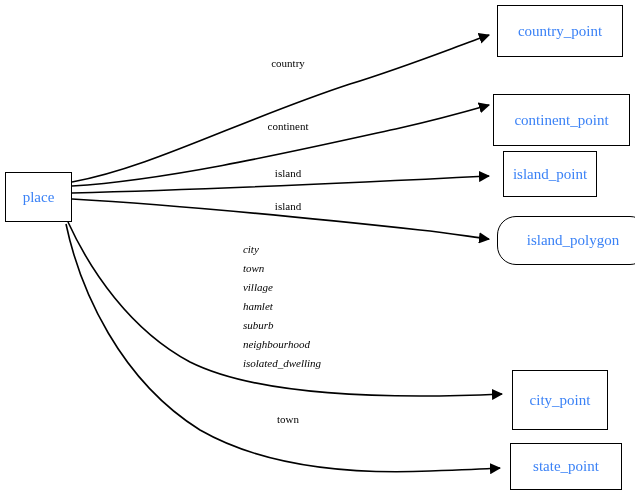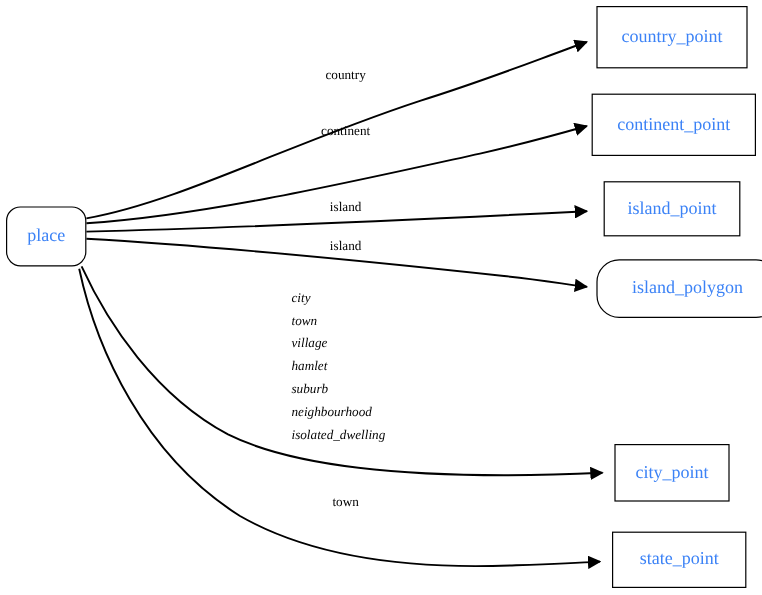--- a/index.html
+++ b/index.html
@@ -62,51 +62,51 @@
     <path d="M 72,193 C 190,190 350,183 489,176" marker-end="url(#arrow)"></path>
 
     <path d="M 72,199 C 160,204 300,217 420,230 C 450,233 472,237 489,239" marker-end="url(#arrow)"></path>
 
     <path d="M 68,222 C 90,270 130,330 190,362 C 250,392 350,396 420,396 C 455,396 480,395 502,394" marker-end="url(#arrow)"></path>
 
     <path d="M 66,224 C 80,290 120,380 200,430 C 270,470 360,474 430,471 C 460,470 484,469 500,468" marker-end="url(#arrow)"></path>
   </g>
 </svg>
 
-<div class="node-box" style="left:5px; top:172px; width:67px; height:50px;border-radius:12px;">
+<div class="node-box" style="left:5px; top:172px; width:67px; height:50px;">
   <span>place</span>
 </div>
 
 <div class="node-box" style="left:497px; top:5px; width:126px; height:52px;">
   <span>country_point</span>
 </div>
 
-<div class="node-box" style="left:493px; top:78px; width:137px; height:52px;">
+<div class="node-box" style="left:493px; top:94px; width:137px; height:52px;">
   <span>continent_point</span>
 </div>
 
-<div class="node-box" style="left:503px; top:151px; width:114px; height:46px;">
+<div class="node-box" style="left:503px; top:151px; width:94px; height:46px;">
   <span>island_point</span>
 </div>
 
 <div class="node-box" style="left:497px; top:216px; width:152px; height:49px;border-radius:19px;">
   <span>island_polygon</span>
 </div>
 
-<div class="node-box" style="left:512px; top:370px; width:96px; height:48px;">
+<div class="node-box" style="left:512px; top:370px; width:96px; height:60px;">
   <span>city_point</span>
 </div>
 
 <div class="node-box" style="left:510px; top:443px; width:112px; height:47px;">
   <span>state_point</span>
 </div>
 
 <div class="edge-label" style="left:288px; top:63px;">country</div>
 
-<div class="edge-label" style="left:288px; top:110px;">continent</div>
+<div class="edge-label" style="left:288px; top:126px;">continent</div>
 
 <div class="edge-label" style="left:288px; top:173px;">island</div>
 
 <div class="edge-label" style="left:288px; top:206px;">island</div>
 
 <div class="edge-label" style="left:282px; top:306px;font-style:italic;">city
 town
 village
 hamlet
 suburb

